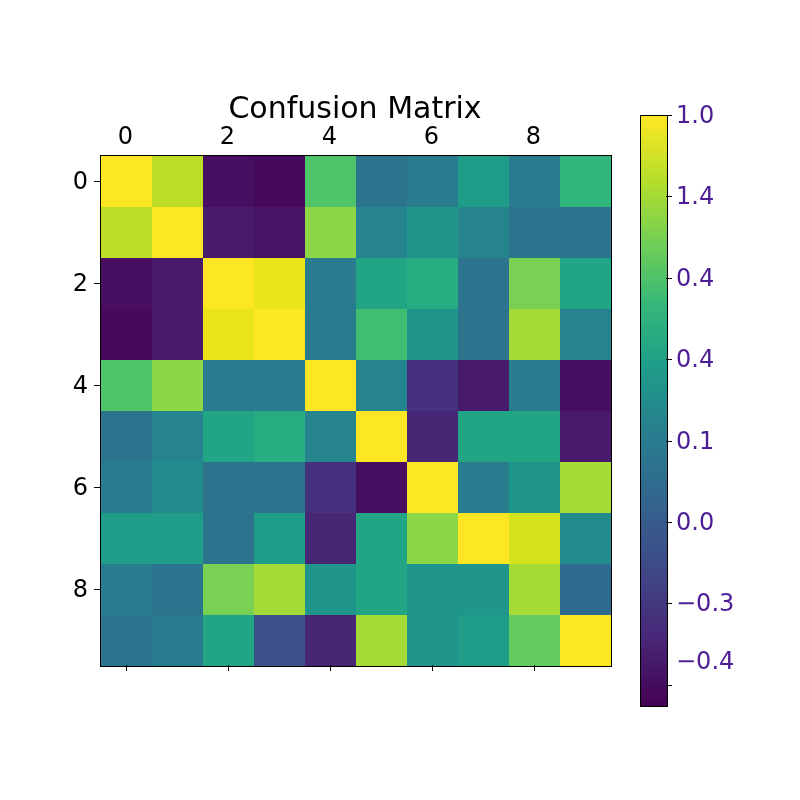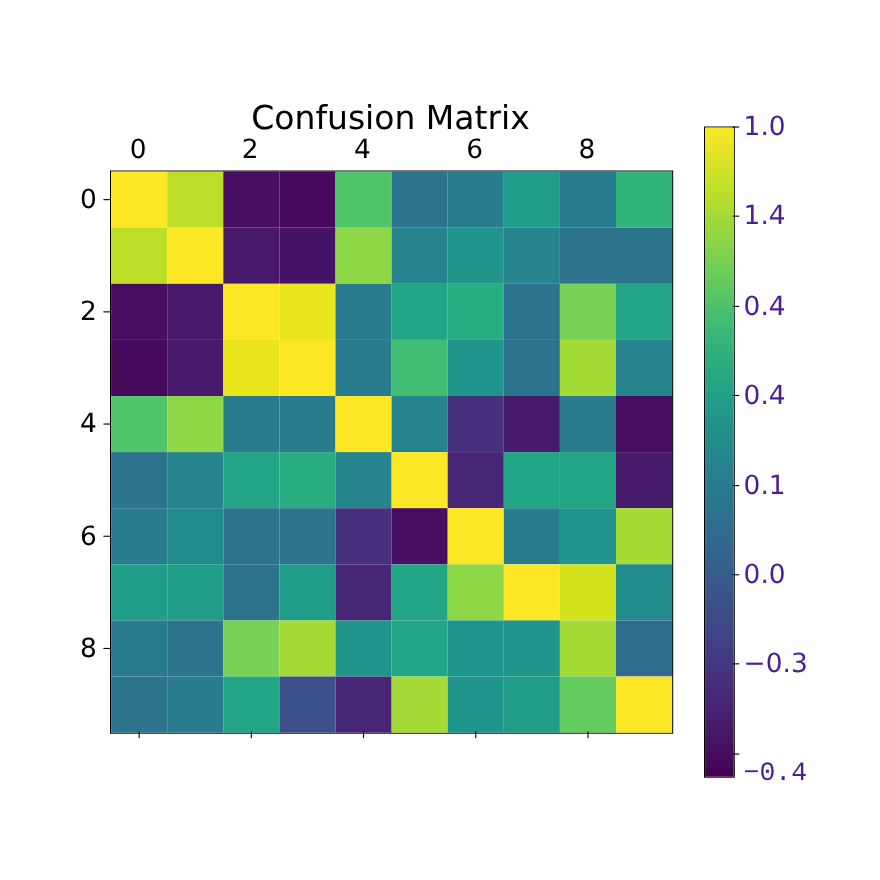--- a/index.html
+++ b/index.html
@@ -238,21 +238,21 @@
     <div class="ytick" style="top: 486.5px;"></div>
     <div class="ytick-label" style="left: 58px; top: 574.5px;">8</div>
     <div class="ytick" style="top: 588.5px;"></div>
   </div>
 
 <div class="colorbar">
   <div class="cbar-grad"></div>
 </div>
 <div id="cbarticks">
     <div class="cbar-tick" style="top: 684.655px;"></div>
-    <div class="cbar-label" style="top: 690px; font-family: Liberation Mono, monospace;">−0.4</div>
+    <div class="cbar-label" style="top: 647px;">−0.4</div>
     <div class="cbar-tick" style="top: 603.276px;"></div>
     <div class="cbar-label" style="top: 589.276px;">−0.3</div>
     <div class="cbar-tick" style="top: 521.897px;"></div>
     <div class="cbar-label" style="top: 507.897px;">0.0</div>
     <div class="cbar-tick" style="top: 440.517px;"></div>
     <div class="cbar-label" style="top: 426.517px;">0.1</div>
     <div class="cbar-tick" style="top: 359.138px;"></div>
     <div class="cbar-label" style="top: 345.138px;">0.4</div>
     <div class="cbar-tick" style="top: 277.759px;"></div>
     <div class="cbar-label" style="top: 263.759px;">0.4</div>

